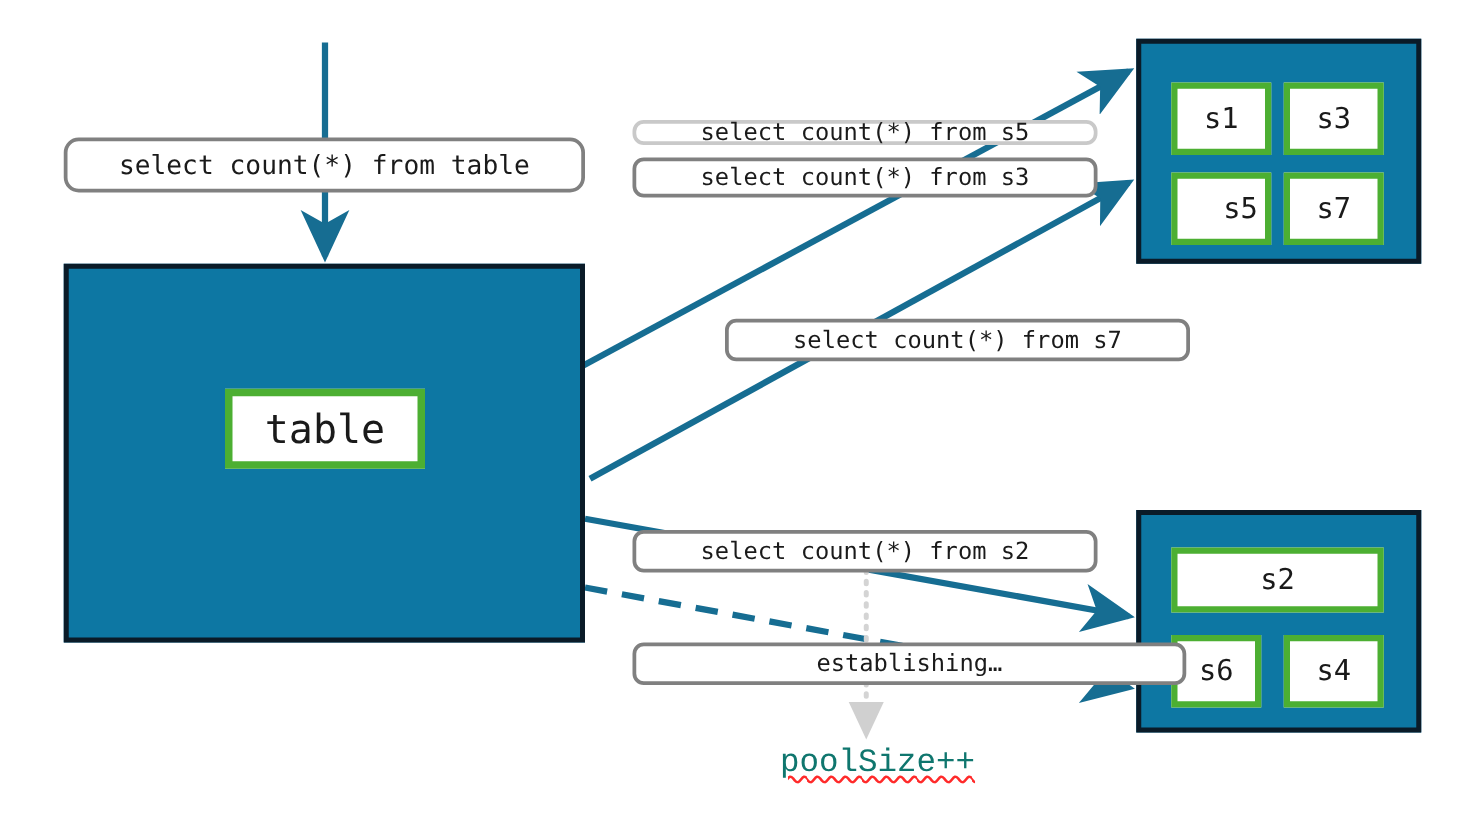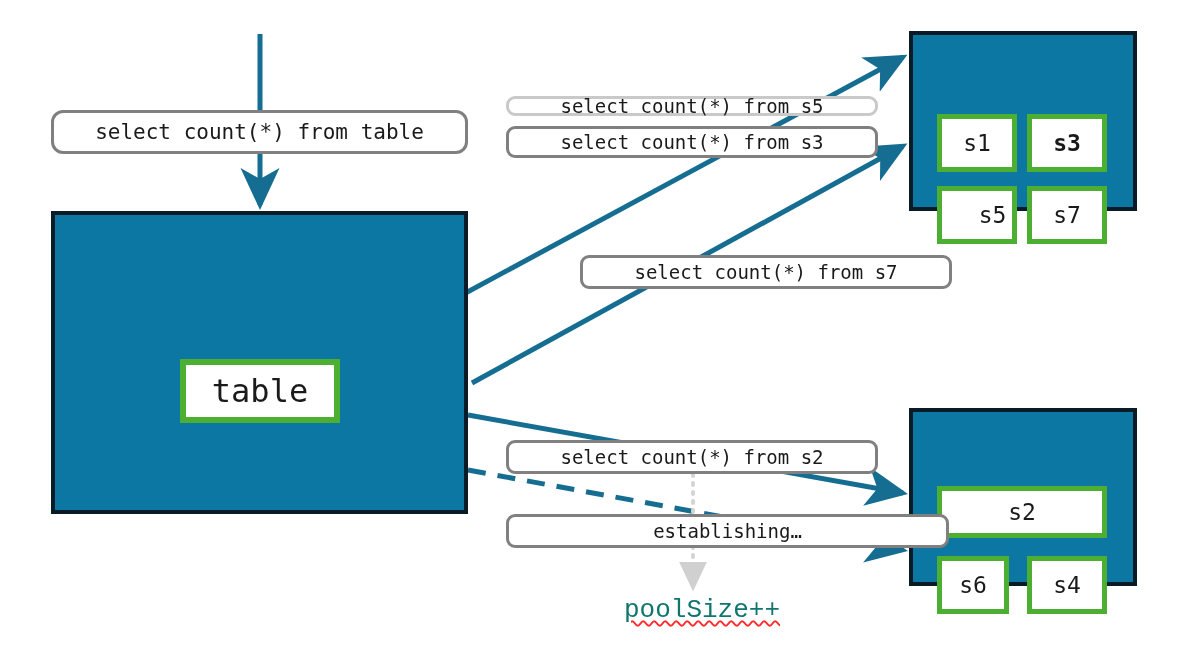--- a/index.html
+++ b/index.html
@@ -36,21 +36,20 @@
   .cell {
     position: absolute;
     background: #ffffff;
     border: 5px solid #4caf32;
     box-sizing: border-box;
     display: flex;
     align-items: center;
     justify-content: center;
     font-family: "DejaVu Sans Mono", "Liberation Mono", monospace;
     color: #1a1a1a;
-    margin-top: 48px;
   }
   .cell.table-cell {
     font-size: 32px;
     border-width: 6px;
   }
   .cell.s-cell {
     font-size: 23px;
   }
   
   .chip {
@@ -134,21 +133,21 @@
 
   <div class="cell table-cell" style="left:180px; top:311px; width:160px; height:64px;">
     <span>table</span>
   </div>
 
   <div class="node-box" style="left:909px; top:31px; width:228px; height:180px;"></div>
 
   <div class="cell s-cell" style="left:937px; top:66px; width:80px; height:58px;">
     <span>s1</span>
   </div>
-  <div class="cell s-cell" style="left:1027px; top:66px; width:80px; height:58px;font-weight:bold;">
+  <div class="cell s-cell" style="left:1027px; top:66px; width:80px; height:58px;">
     <span>s3</span>
   </div>
   <div class="cell s-cell" style="left:937px; top:138px; width:80px; height:58px;padding-left:31px;">
     <span>s5</span>
   </div>
   <div class="cell s-cell" style="left:1027px; top:138px; width:80px; height:58px;">
     <span>s7</span>
   </div>
 
   <div class="node-box" style="left:909px; top:408px; width:228px; height:178px;"></div>
@@ -172,21 +171,21 @@
   </div>
 
   <div class="chip" style="left:506px; top:126px; width:372px; height:32px;">
     <span>select count(*) from s3</span>
   </div>
 
   <div class="chip" style="left:580px; top:255px; width:372px; height:34px;">
     <span>select count(*) from s7</span>
   </div>
 
-  <div class="chip" style="left:506px; top:424px; width:372px; height:34px;margin-top:16px;">
+  <div class="chip" style="left:506px; top:424px; width:372px; height:34px;">
     <span>select count(*) from s2</span>
   </div>
 
   <div class="chip" style="left:506px; top:514px; width:443px; height:34px;">
     <span>establishing…</span>
   </div>
 
   <div class="annotation" style="left:624px; top:595px;">
     <span>poolSize++</span>
   </div>

